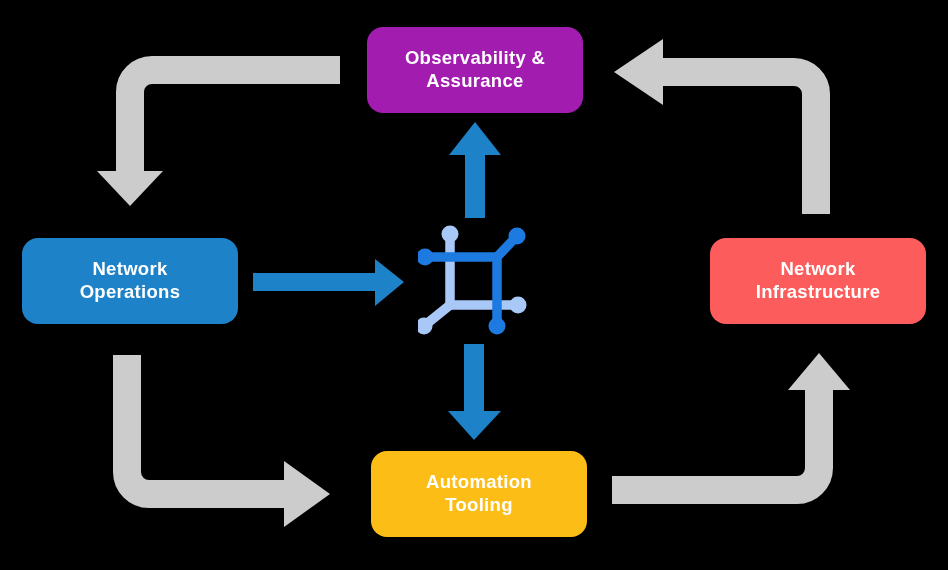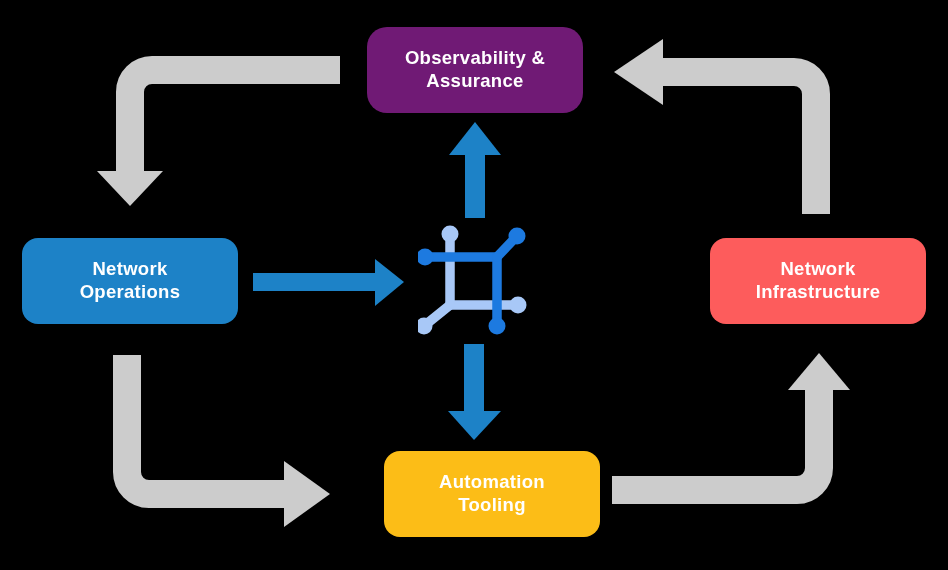--- a/index.html
+++ b/index.html
@@ -36,21 +36,21 @@
     color: #ffffff;
     font-size: 18.5px;
     font-weight: 600;
     letter-spacing: 0.3px;
     line-height: 1.22;
     white-space: pre-line;
   }
   .node-observability { left: 367px; top: 27px; }
   .node-operations    { left: 22px;  top: 238px; }
   .node-infrastructure{ left: 710px; top: 238px; }
-  .node-automation    { left: 384px; top: 451px; }
+  .node-automation    { left: 371px; top: 451px; }
 
   .gray-arrow path   { fill: none; stroke: #cccccc; stroke-width: 28; }
   .gray-arrow polygon{ fill: #cccccc; }
   .blue-arrow path   { fill: none; stroke: #1d82c7; }
   .blue-arrow polygon{ fill: #1d82c7; }
 
   .fabric-icon {
     position: absolute;
     left: 418px;
     top: 223px;
@@ -117,21 +117,21 @@
     <g class="icon-dark">
       <line x1="7" y1="34" x2="79" y2="34"></line>
       <line x1="79" y1="34" x2="79" y2="103"></line>
       <line x1="79" y1="34" x2="99" y2="13"></line>
       <circle cx="7" cy="34" r="8.5"></circle>
       <circle cx="99" cy="13" r="8.5"></circle>
       <circle cx="79" cy="103" r="8.5"></circle>
     </g>
   </svg>
 
-  <div class="node node-observability" style="background: #701a75; border-radius: 20px;">
+  <div class="node node-observability" style="background: #a21caf;">
     <span class="node-label">Observability &amp;
 Assurance</span>
   </div>
 
   <div class="node node-operations" style="background: rgb(29, 130, 199);">
     <span class="node-label">Network
 Operations</span>
   </div>
 
   <div class="node node-infrastructure" style="background: rgb(253, 92, 92);">

